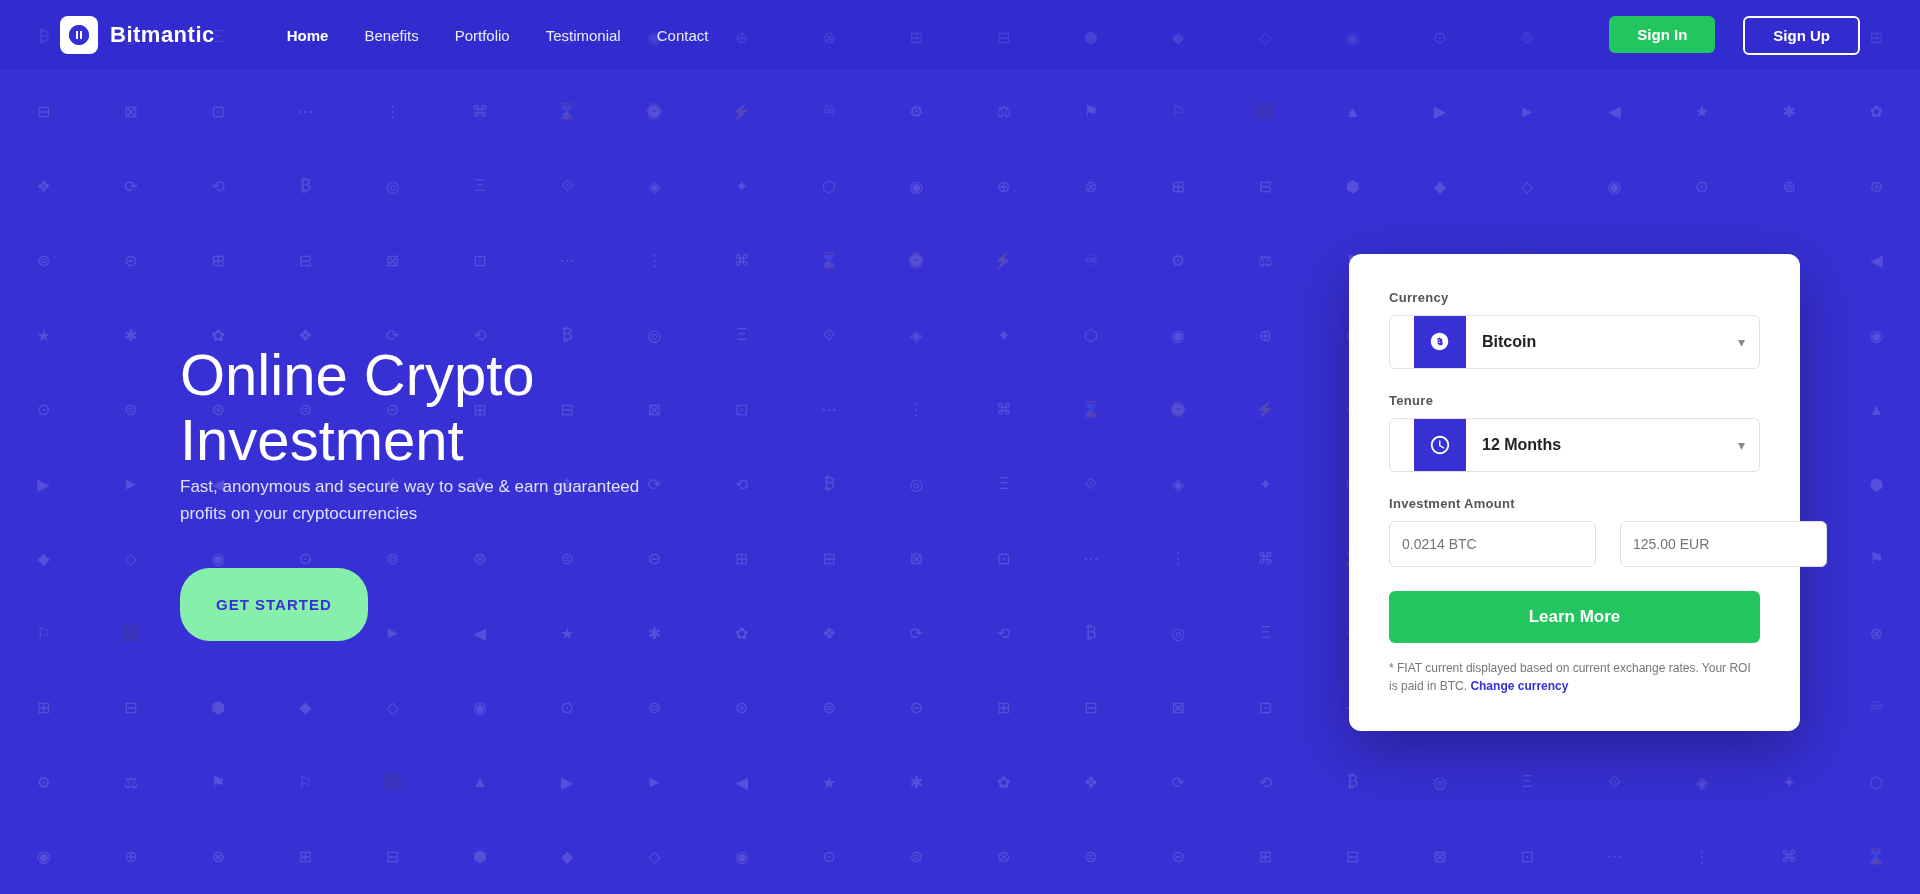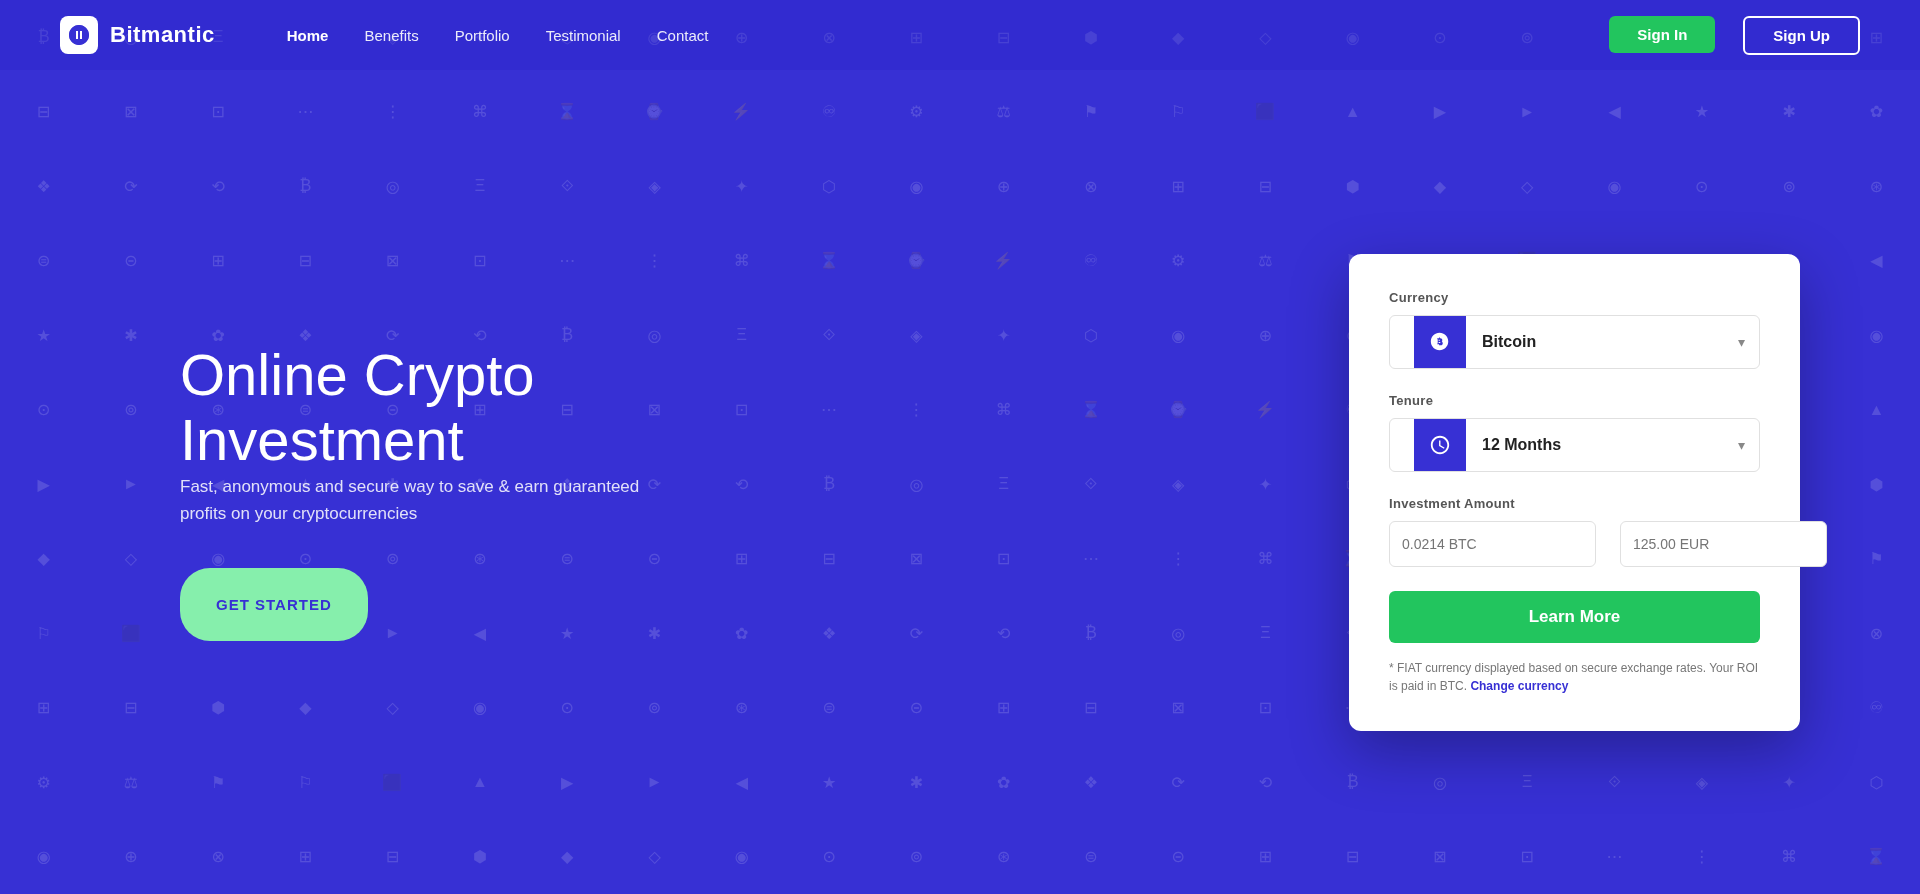--- a/index.html
+++ b/index.html
@@ -652,18 +652,18 @@
       </div>
     </div>
 
     
 
     
     <button class="btn-learn-more">Learn More</button>
 
     
     <div class="fiat-note">
-      <span>* FIAT currency displayed based on secure exchange rates. Your ROI is paid in BTC.</span>
+      <span>* FIAT current displayed based on current exchange rates. Your ROI is paid in BTC.</span>
       <a href="#">Change currency</a>
     </div>
 
   </div>
 </div>
 
 </body></html>

